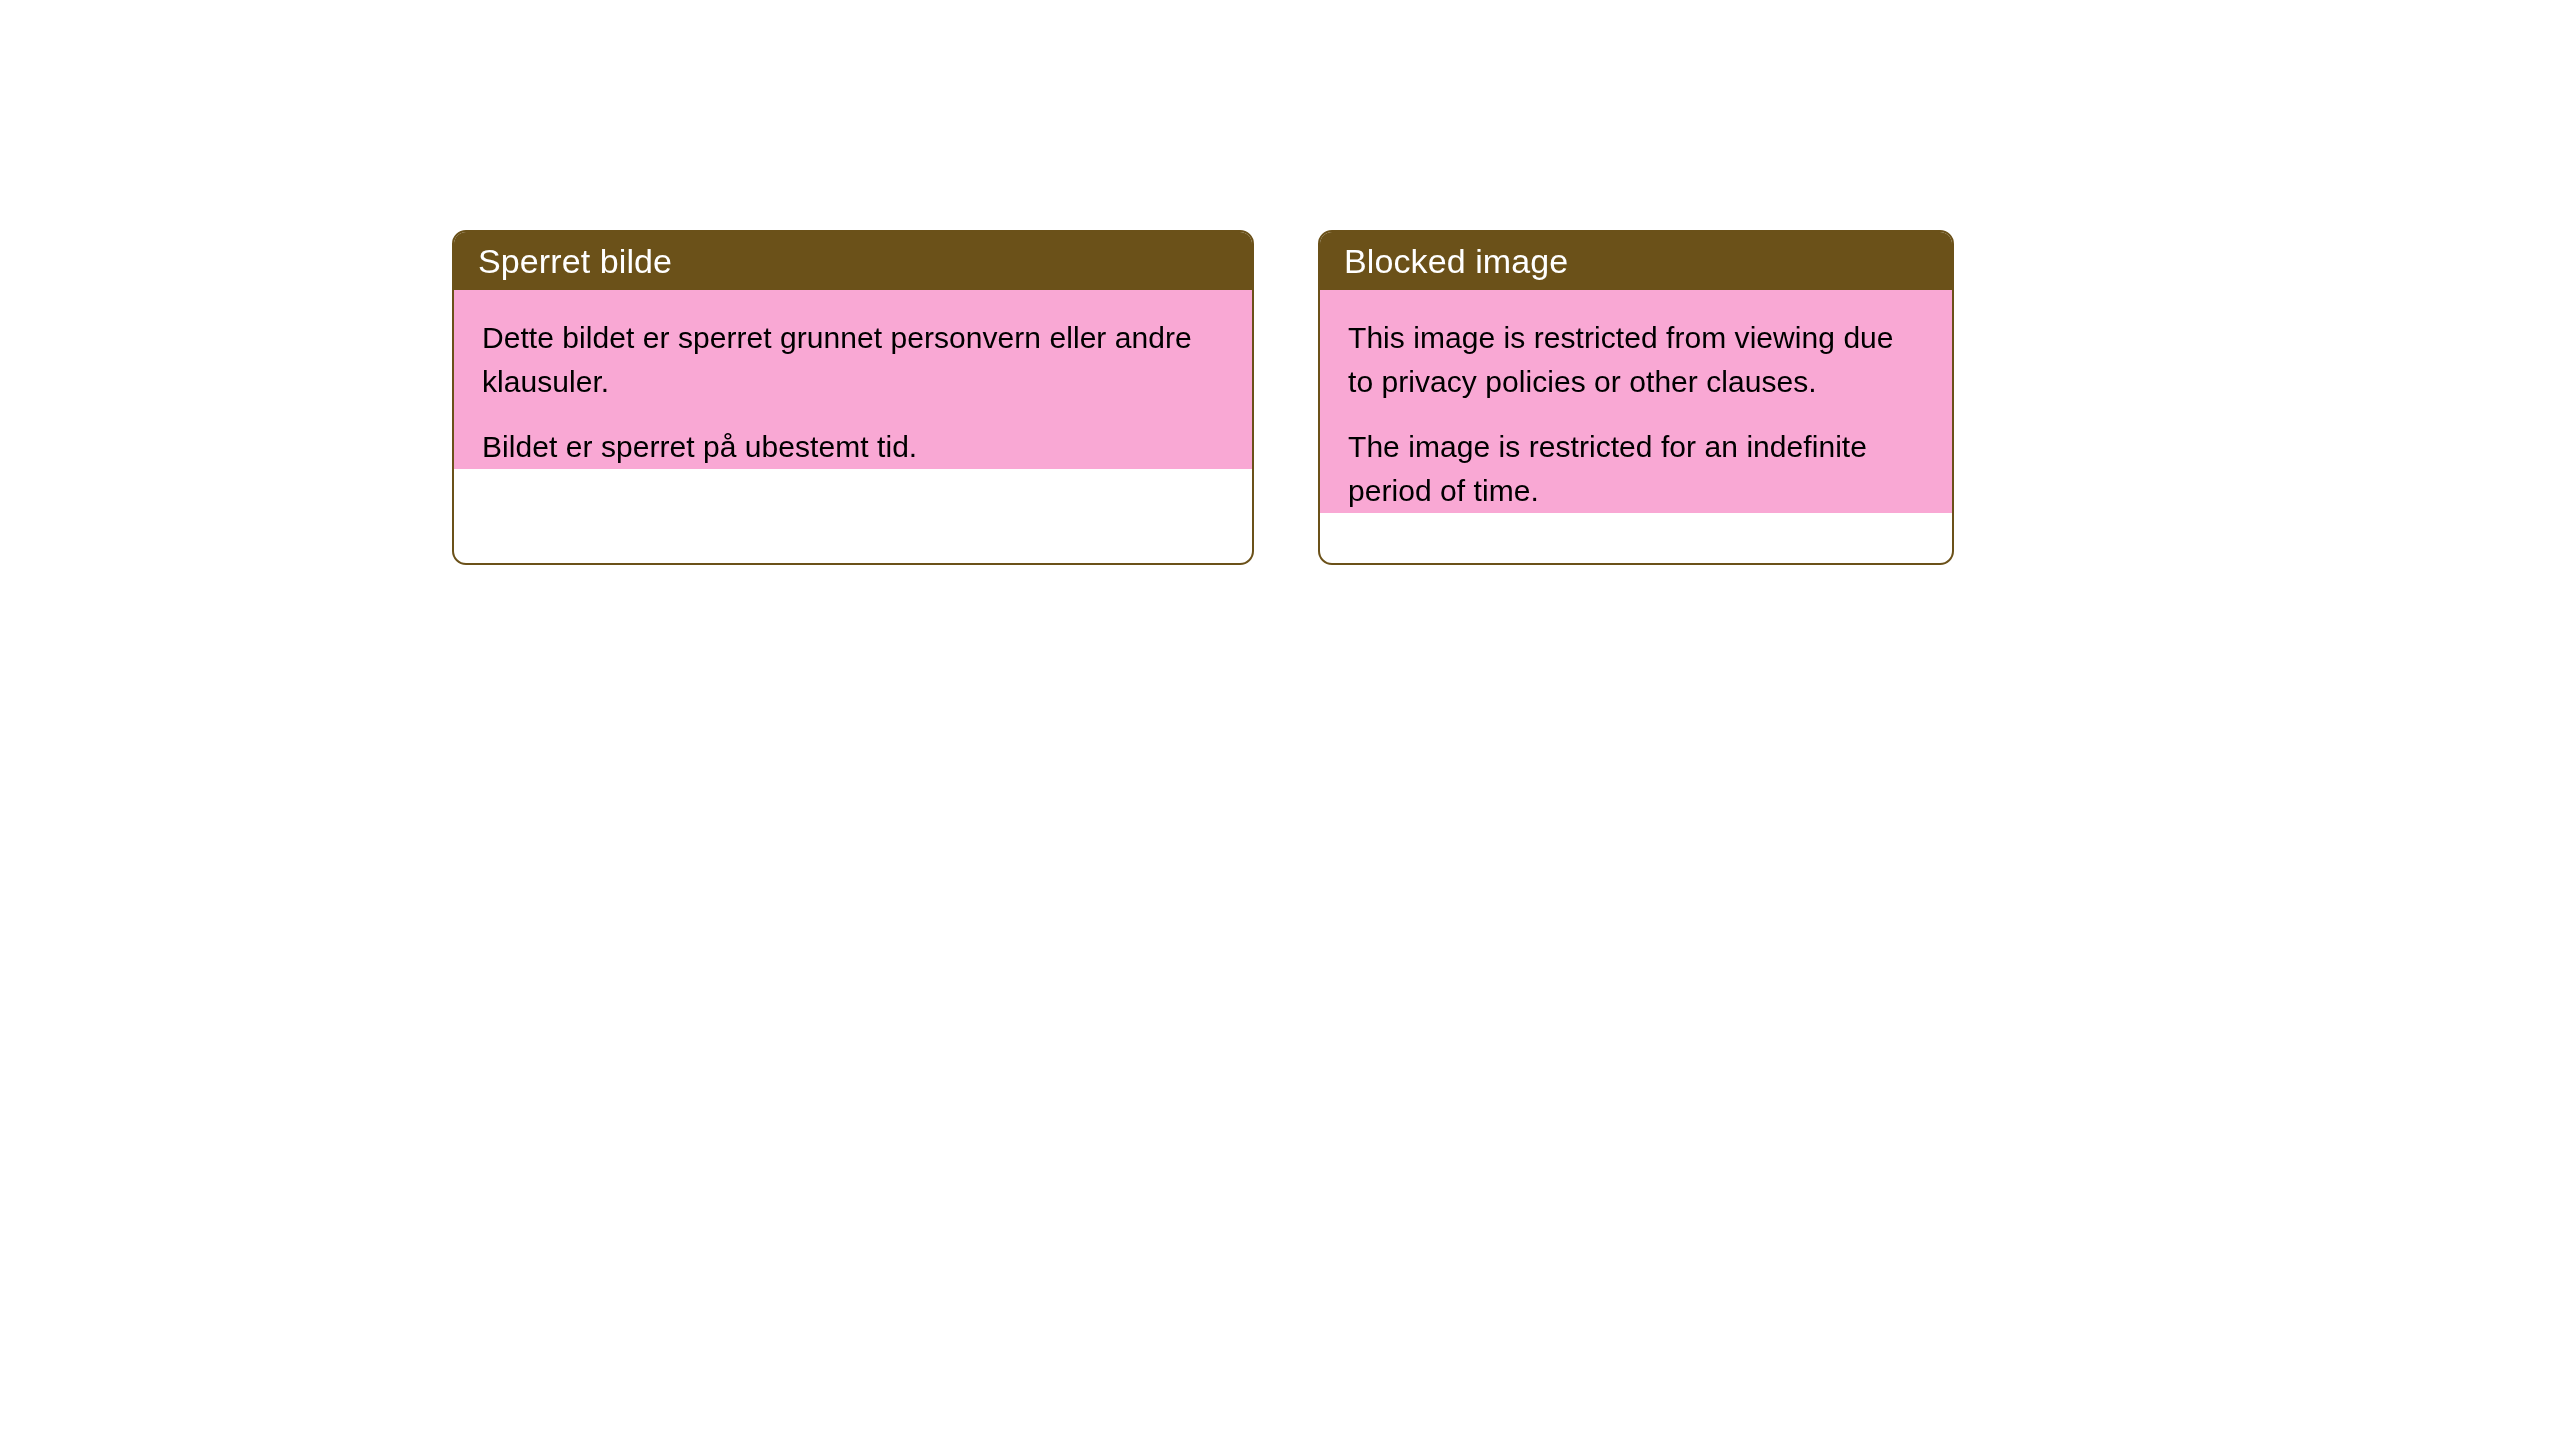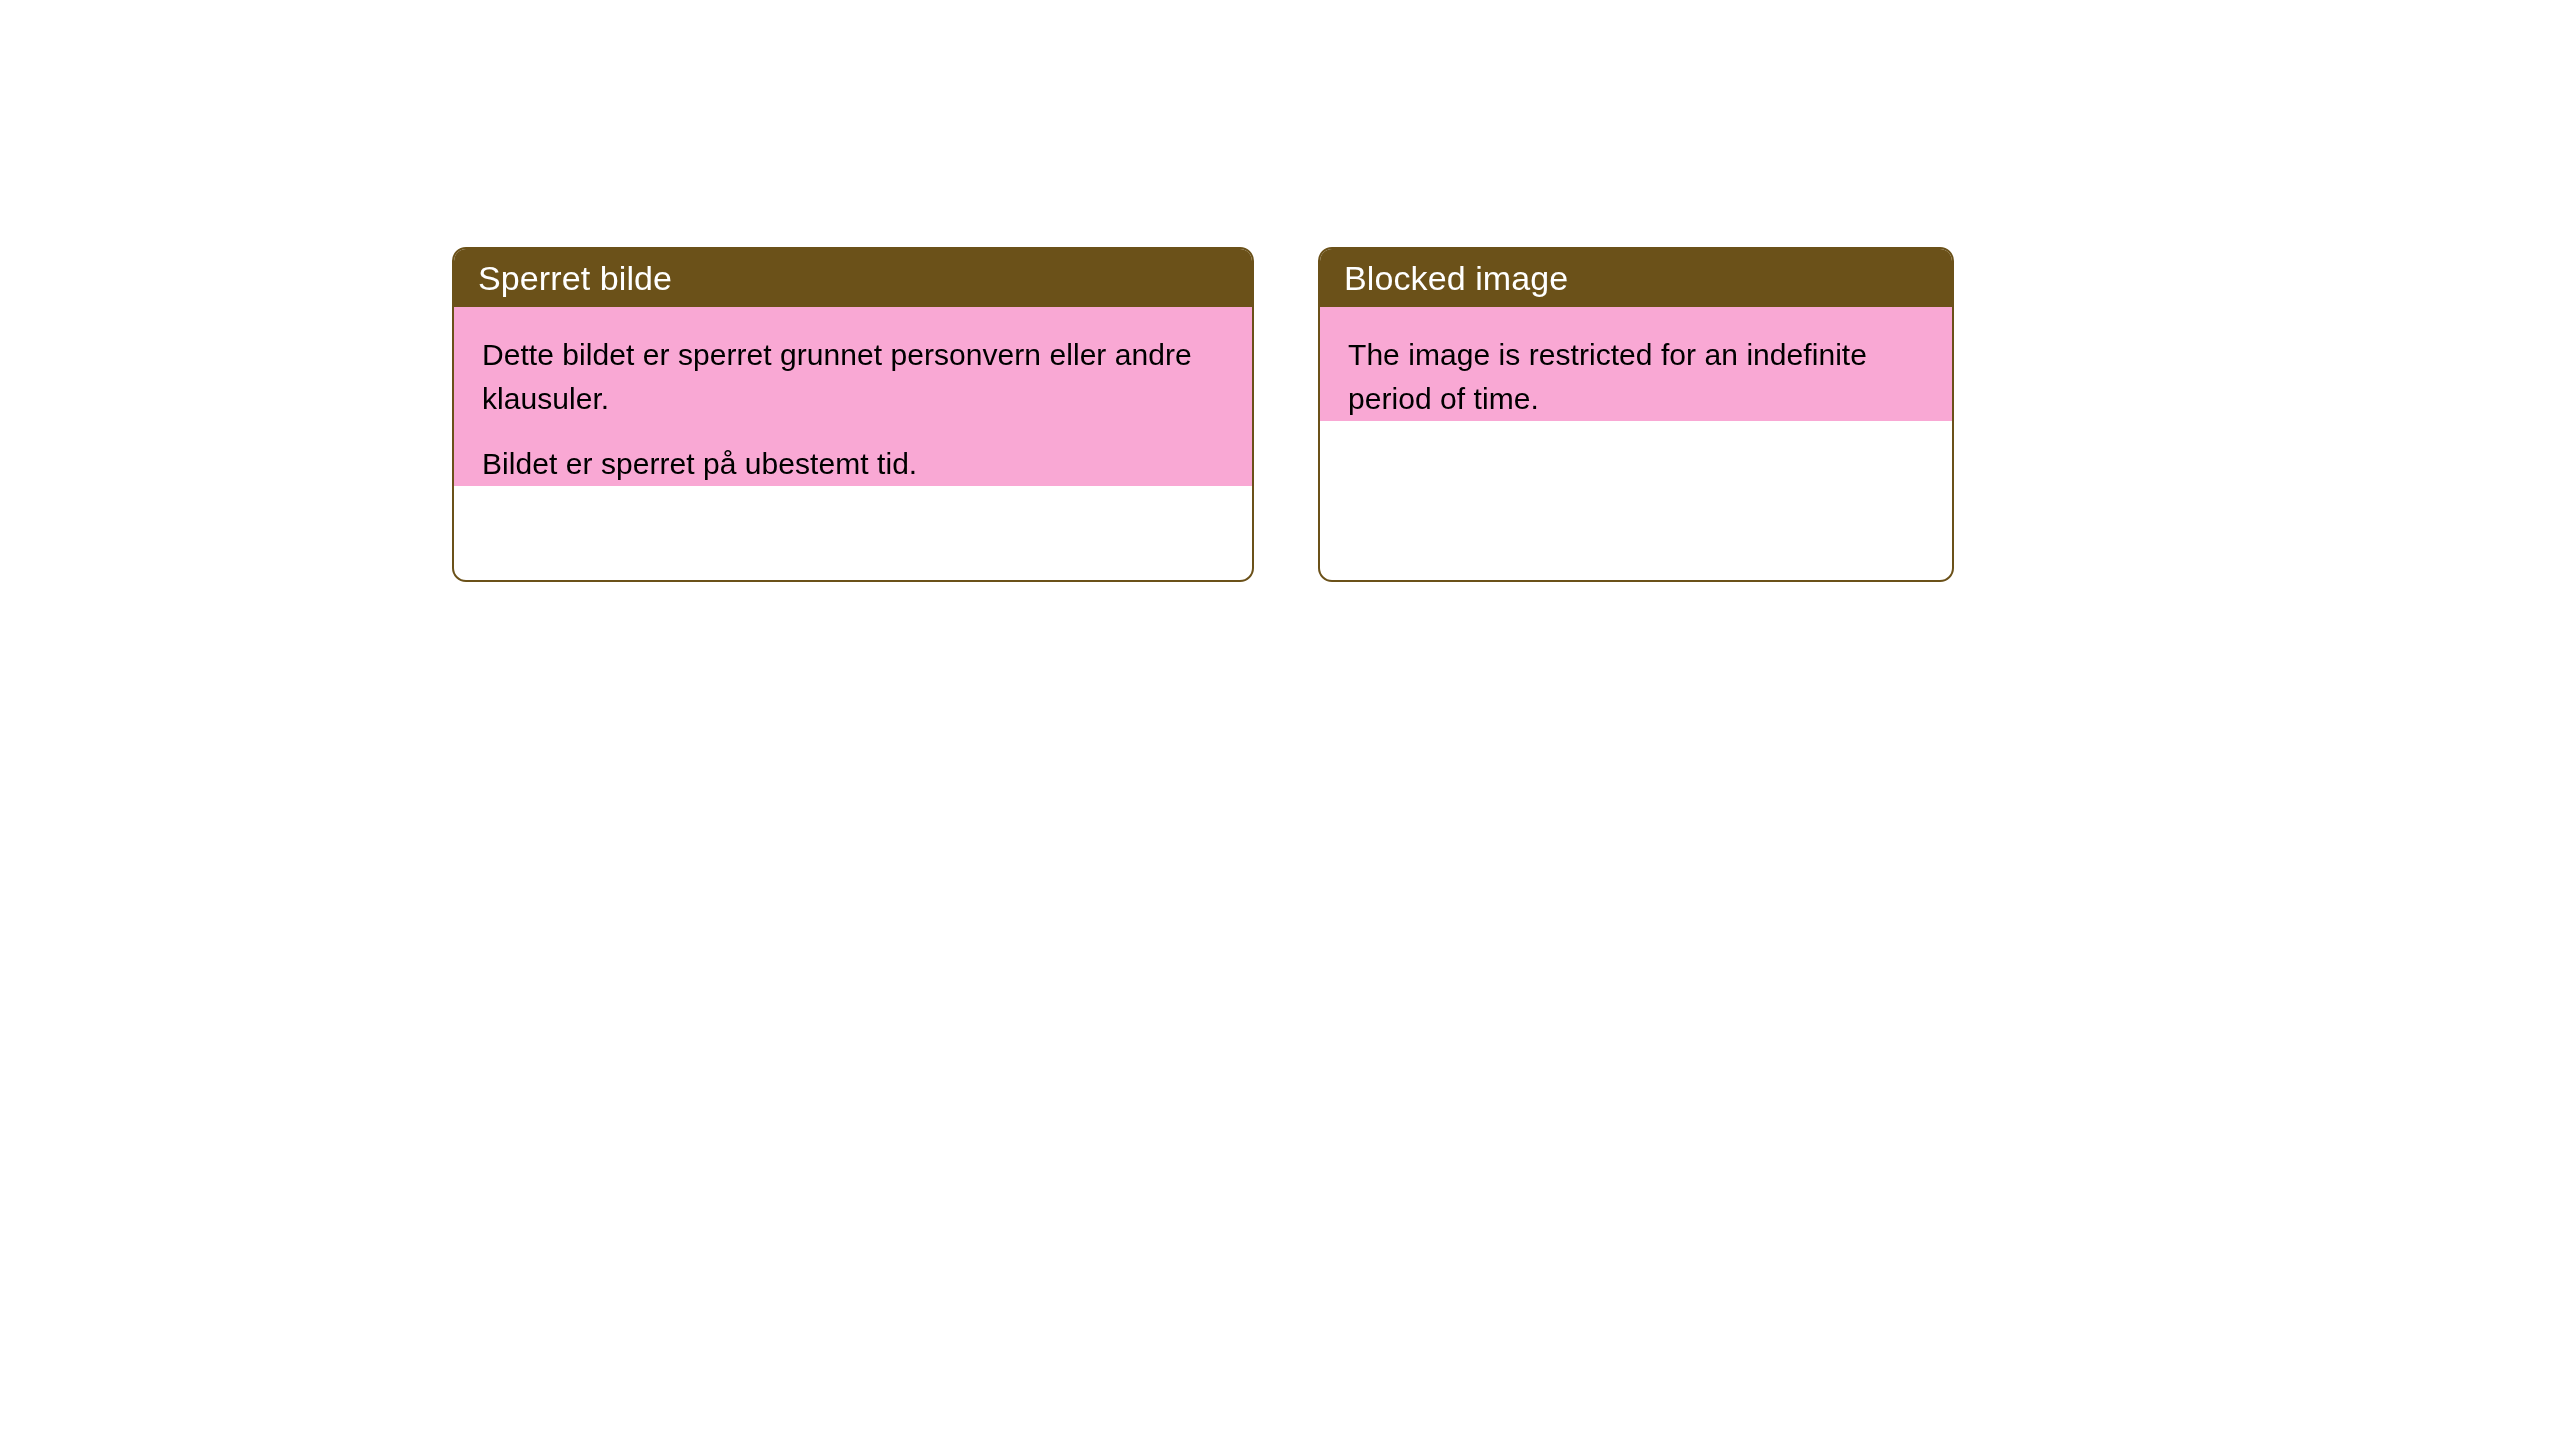--- a/index.html
+++ b/index.html
@@ -16,21 +16,21 @@
   }
 
   #stage {
     position: relative;
     width: 2560px;
     height: 1440px;
   }
 
   .notice-card {
     position: absolute;
-    top: 247px;
+    top: 230px;
     height: 335px;
     box-sizing: border-box;
     background: #ffffff;
     border: 2px solid #6b5119;
     border-radius: 14px;
     overflow: hidden;
   }
 
   #card-no {
     left: 452px;
@@ -91,17 +91,18 @@
       <p class="card-paragraph">Dette bildet er sperret grunnet personvern eller andre klausuler.</p>
       <p class="card-paragraph">Bildet er sperret på ubestemt tid.</p>
     </div>
   </section>
 
   <section class="notice-card" id="card-en">
     <div class="card-header">
       <h2 class="card-title">Blocked image</h2>
     </div>
     <div class="card-body">
+      <p class="card-paragraph">This image is restricted from viewing due to privacy policies or other clauses.</p>
       <p class="card-paragraph">The image is restricted for an indefinite period of time.</p>
     </div>
   </section>
 
 </div>
 
 </body></html>

